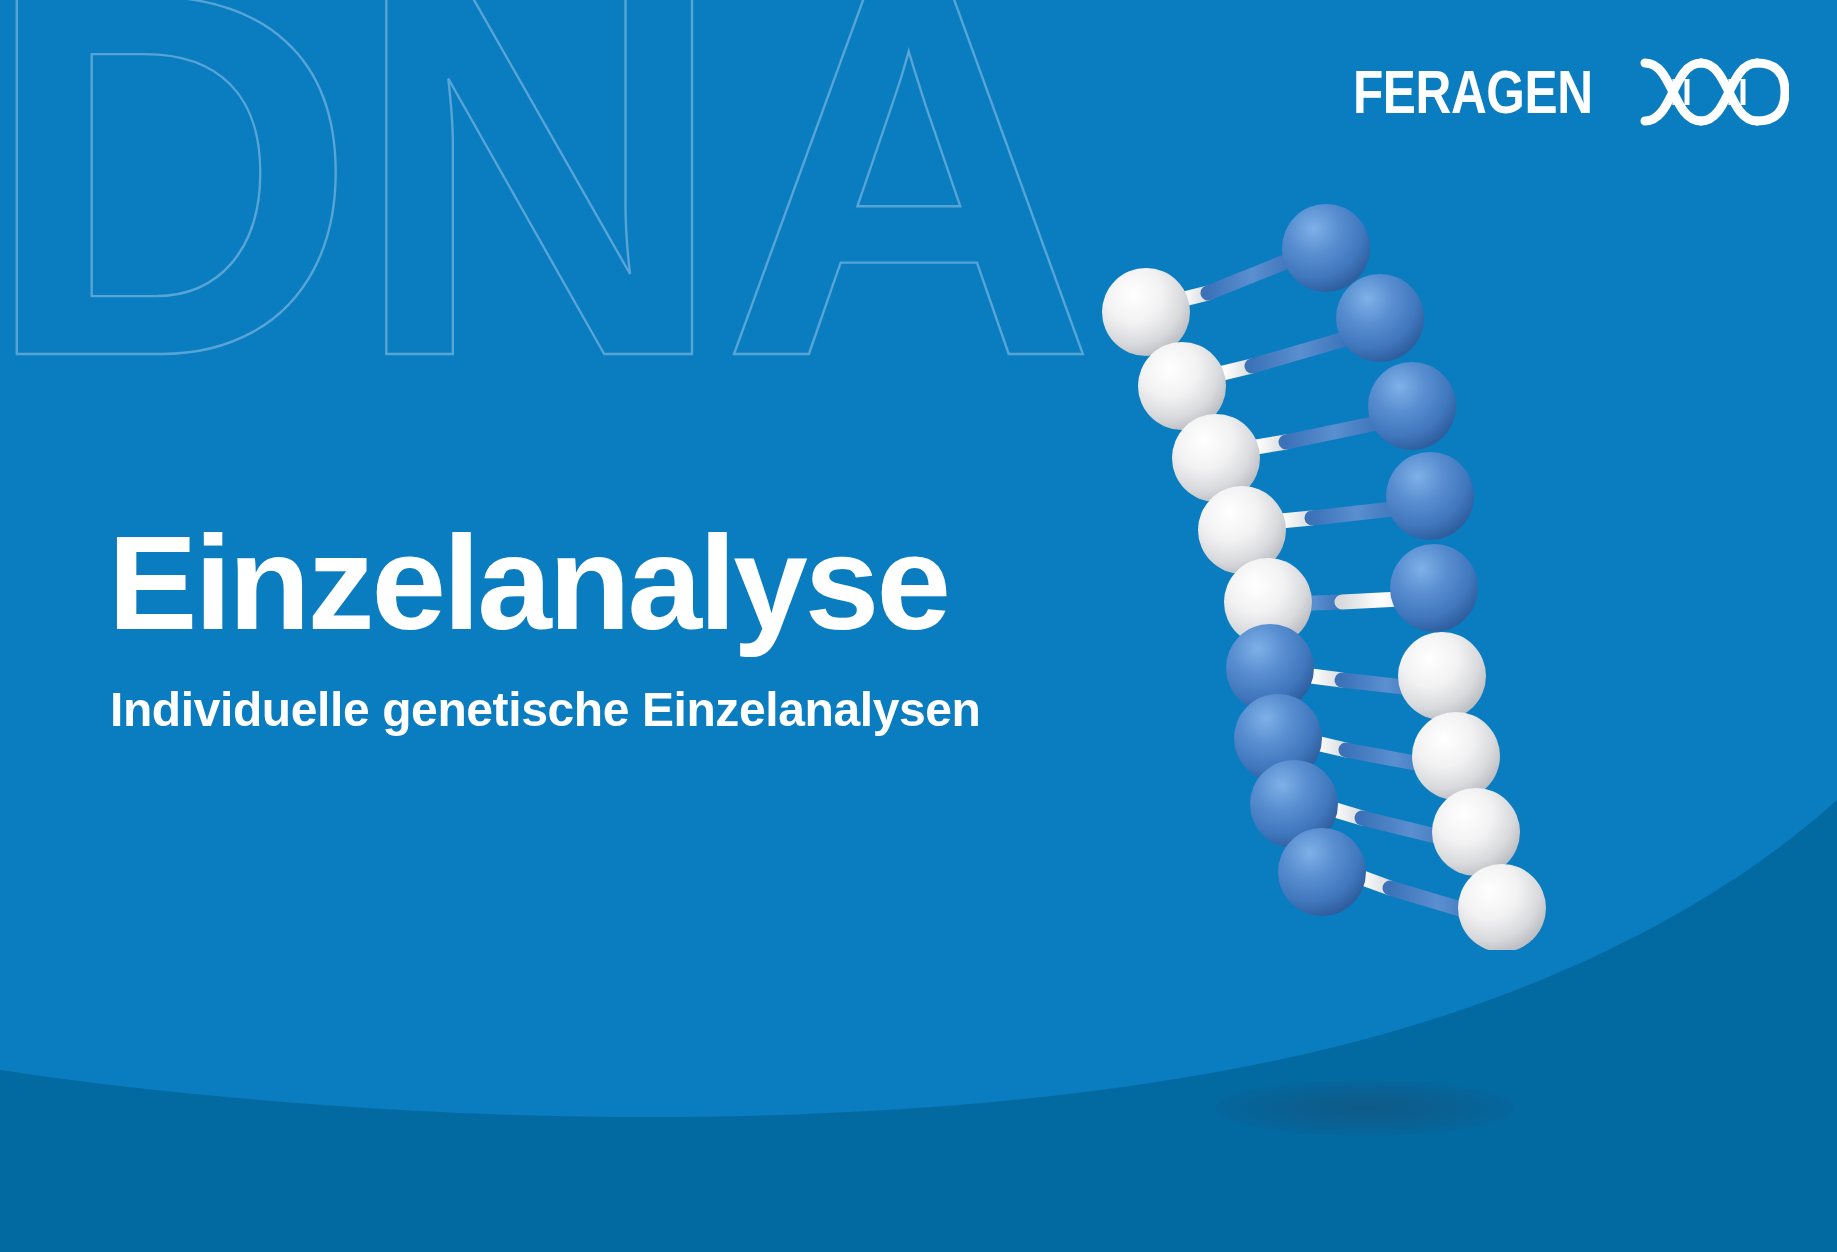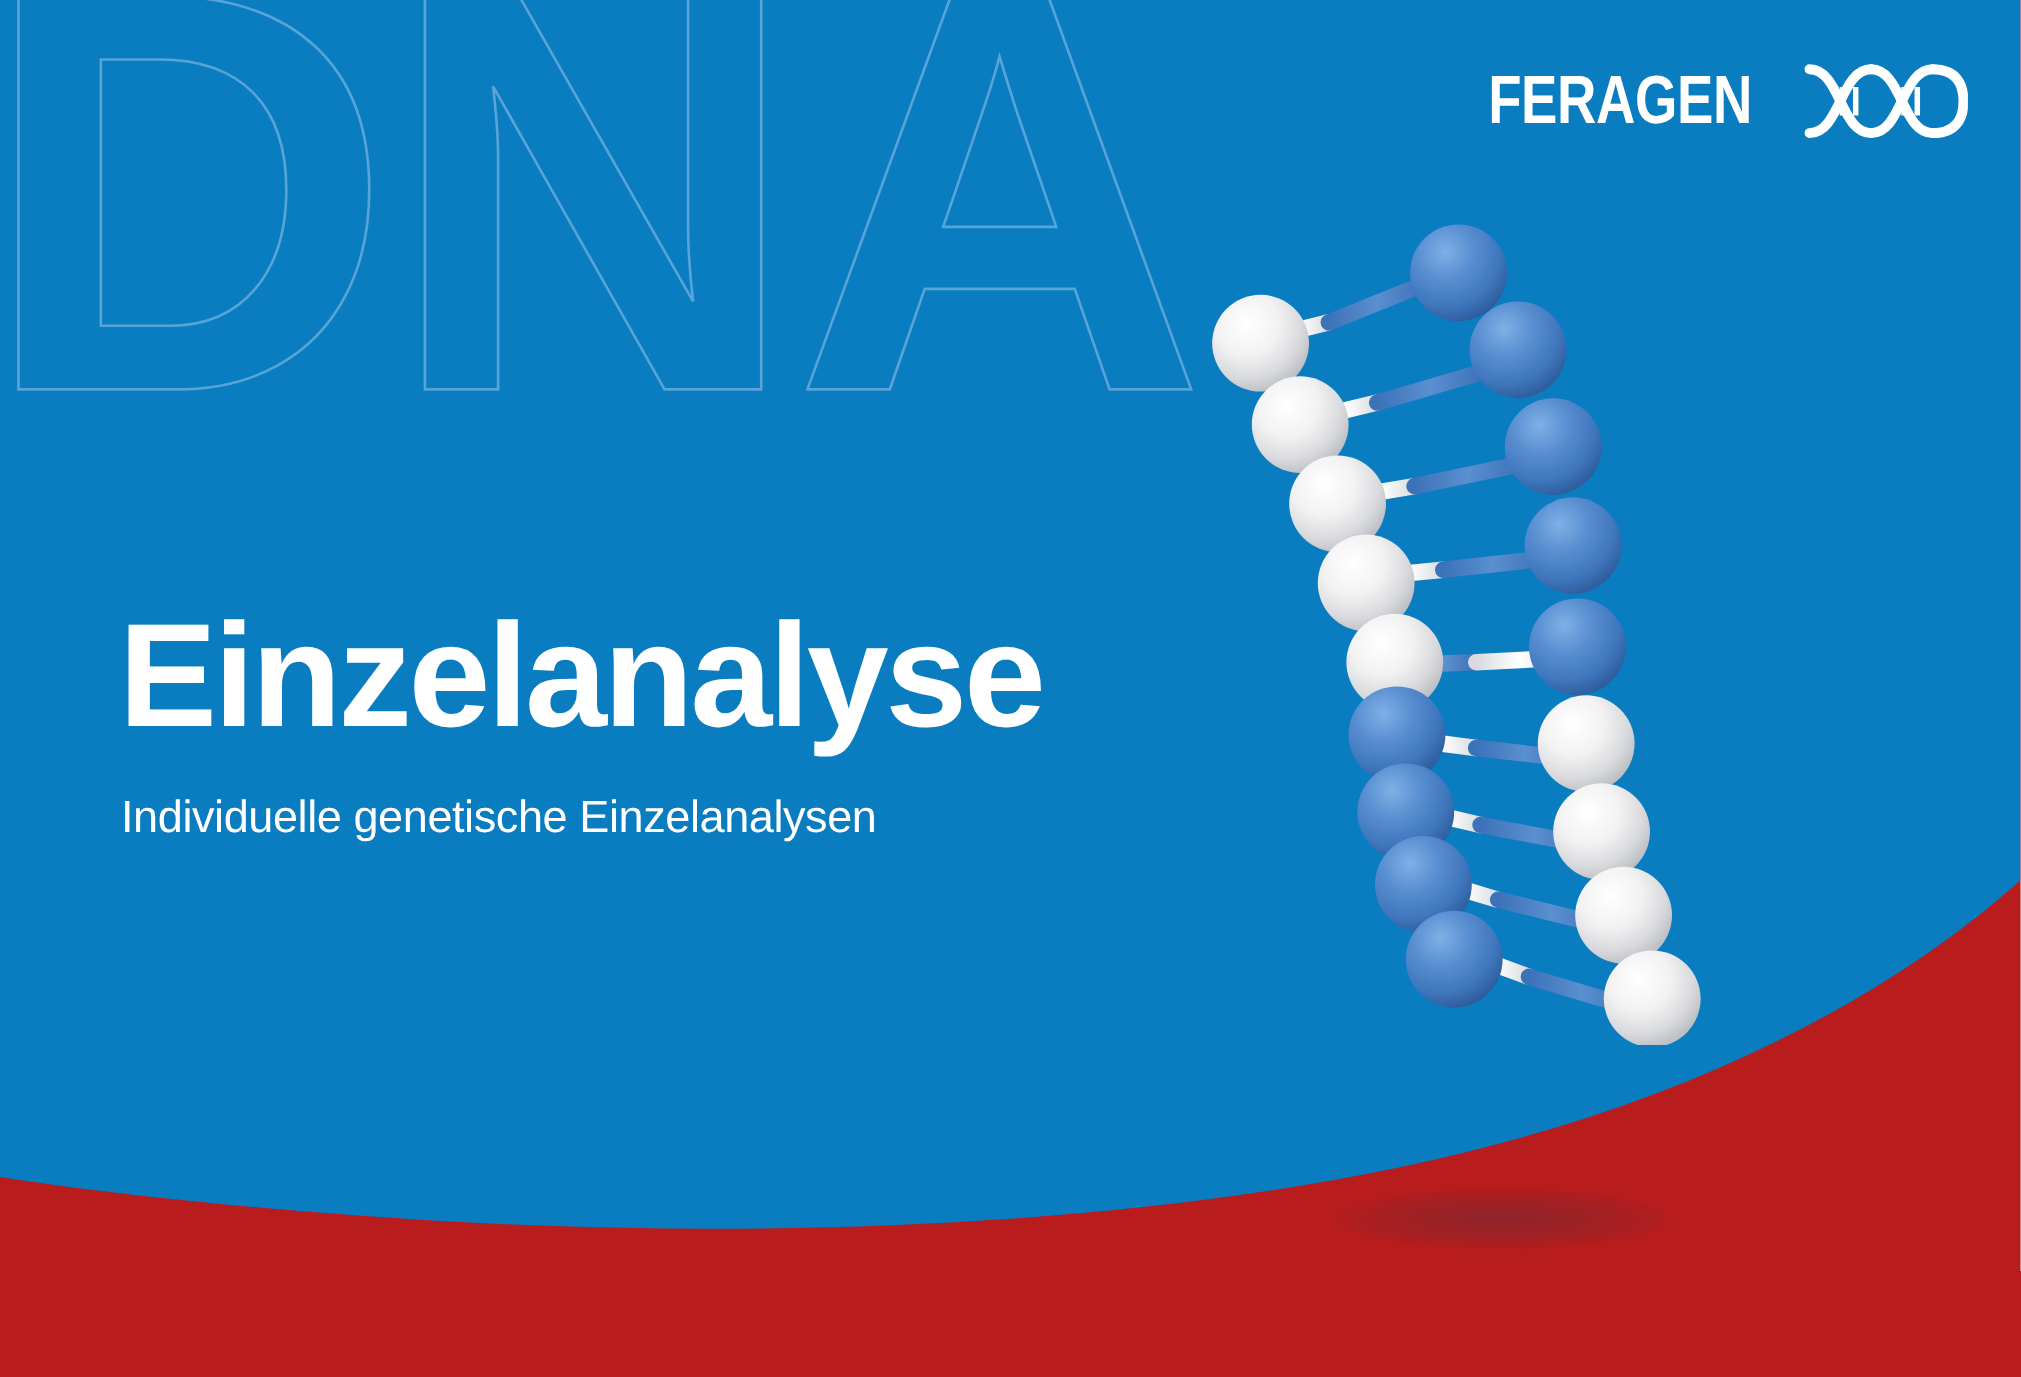--- a/index.html
+++ b/index.html
@@ -4,21 +4,21 @@
 <title>Feragen Einzelanalyse Banner</title>
 <style>
   html,body{margin:0;padding:0;background:#ffffff;}
   body{font-family:"Liberation Sans",sans-serif;}
 
   #banner{
     position:relative;
     width:1837px;
     height:1252px;
     overflow:hidden;
-    background:#b91c1c;
+    background:#0369a1;
   }
 
   
   #blue-shape{
     position:absolute;
     left:0; top:0;
     width:1837px; height:1252px;
   }
 
   
@@ -62,36 +62,35 @@
     white-space:nowrap;
   }
   #logo-mark{ display:block; margin-left:-2px; }
 
   
   #headline-block{
     position:absolute;
     left:108px;
     top:508px;
     width:1120px;
-    margin-top:32px;
   }
   #page-title{
     font-family:"Liberation Sans",sans-serif;
     font-weight:700;
     font-size:134px;
     line-height:150px;
     color:#ffffff;
     letter-spacing:-3px;
     margin:0;
     white-space:nowrap;
   }
   #page-subtitle{
     font-family:"Liberation Sans",sans-serif;
-    font-weight:400;
-    font-size:41px;
+    font-weight:700;
+    font-size:48px;
     line-height:60px;
     color:#ffffff;
     letter-spacing:-0.4px;
     margin:22px 0 0 2px;
     white-space:nowrap;
   }
 
   
   #dna-helix{
     position:absolute;

